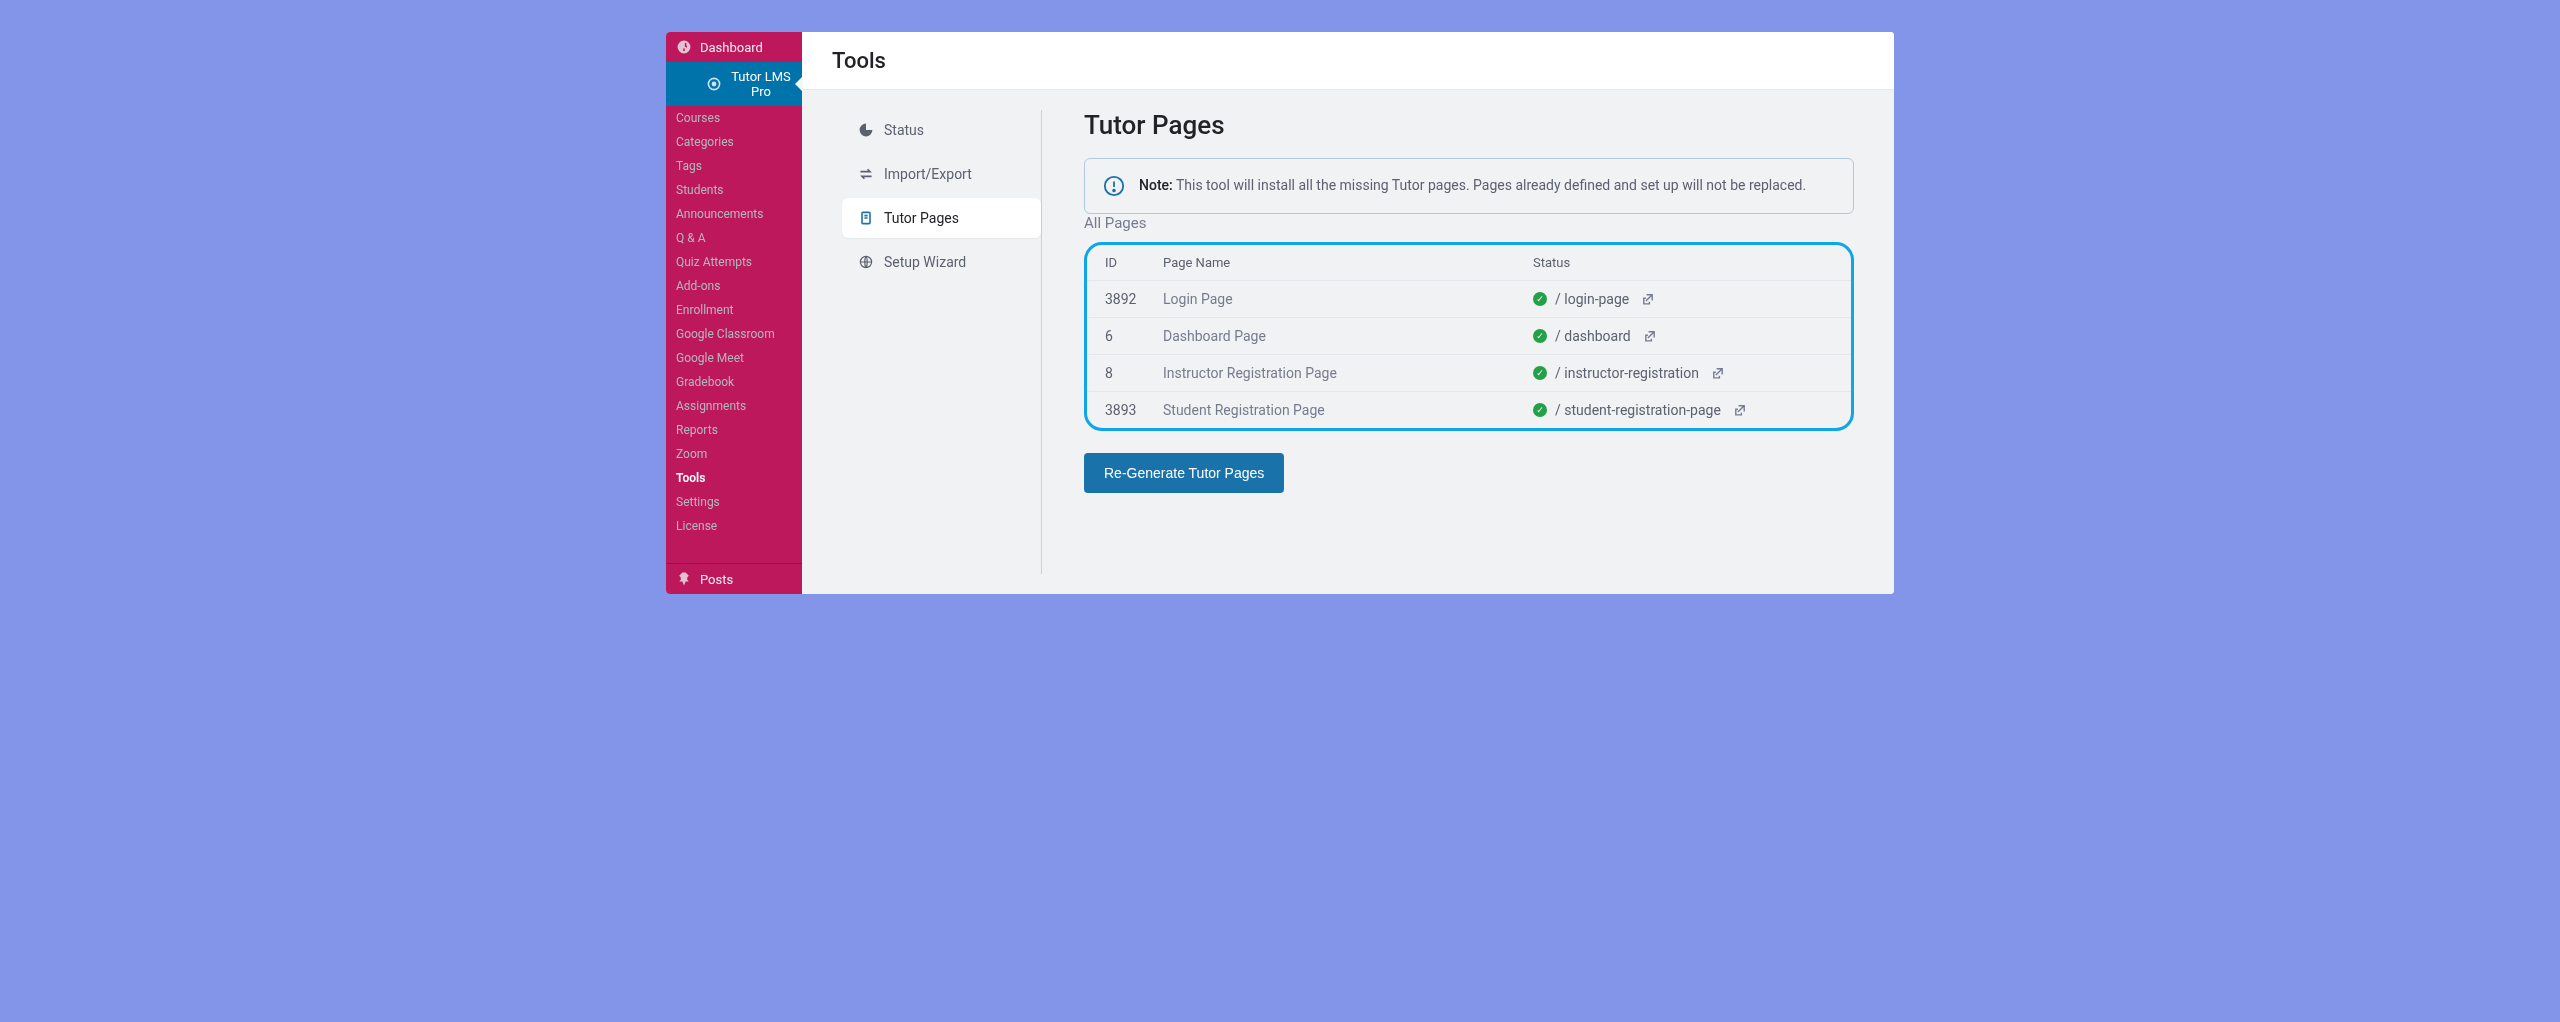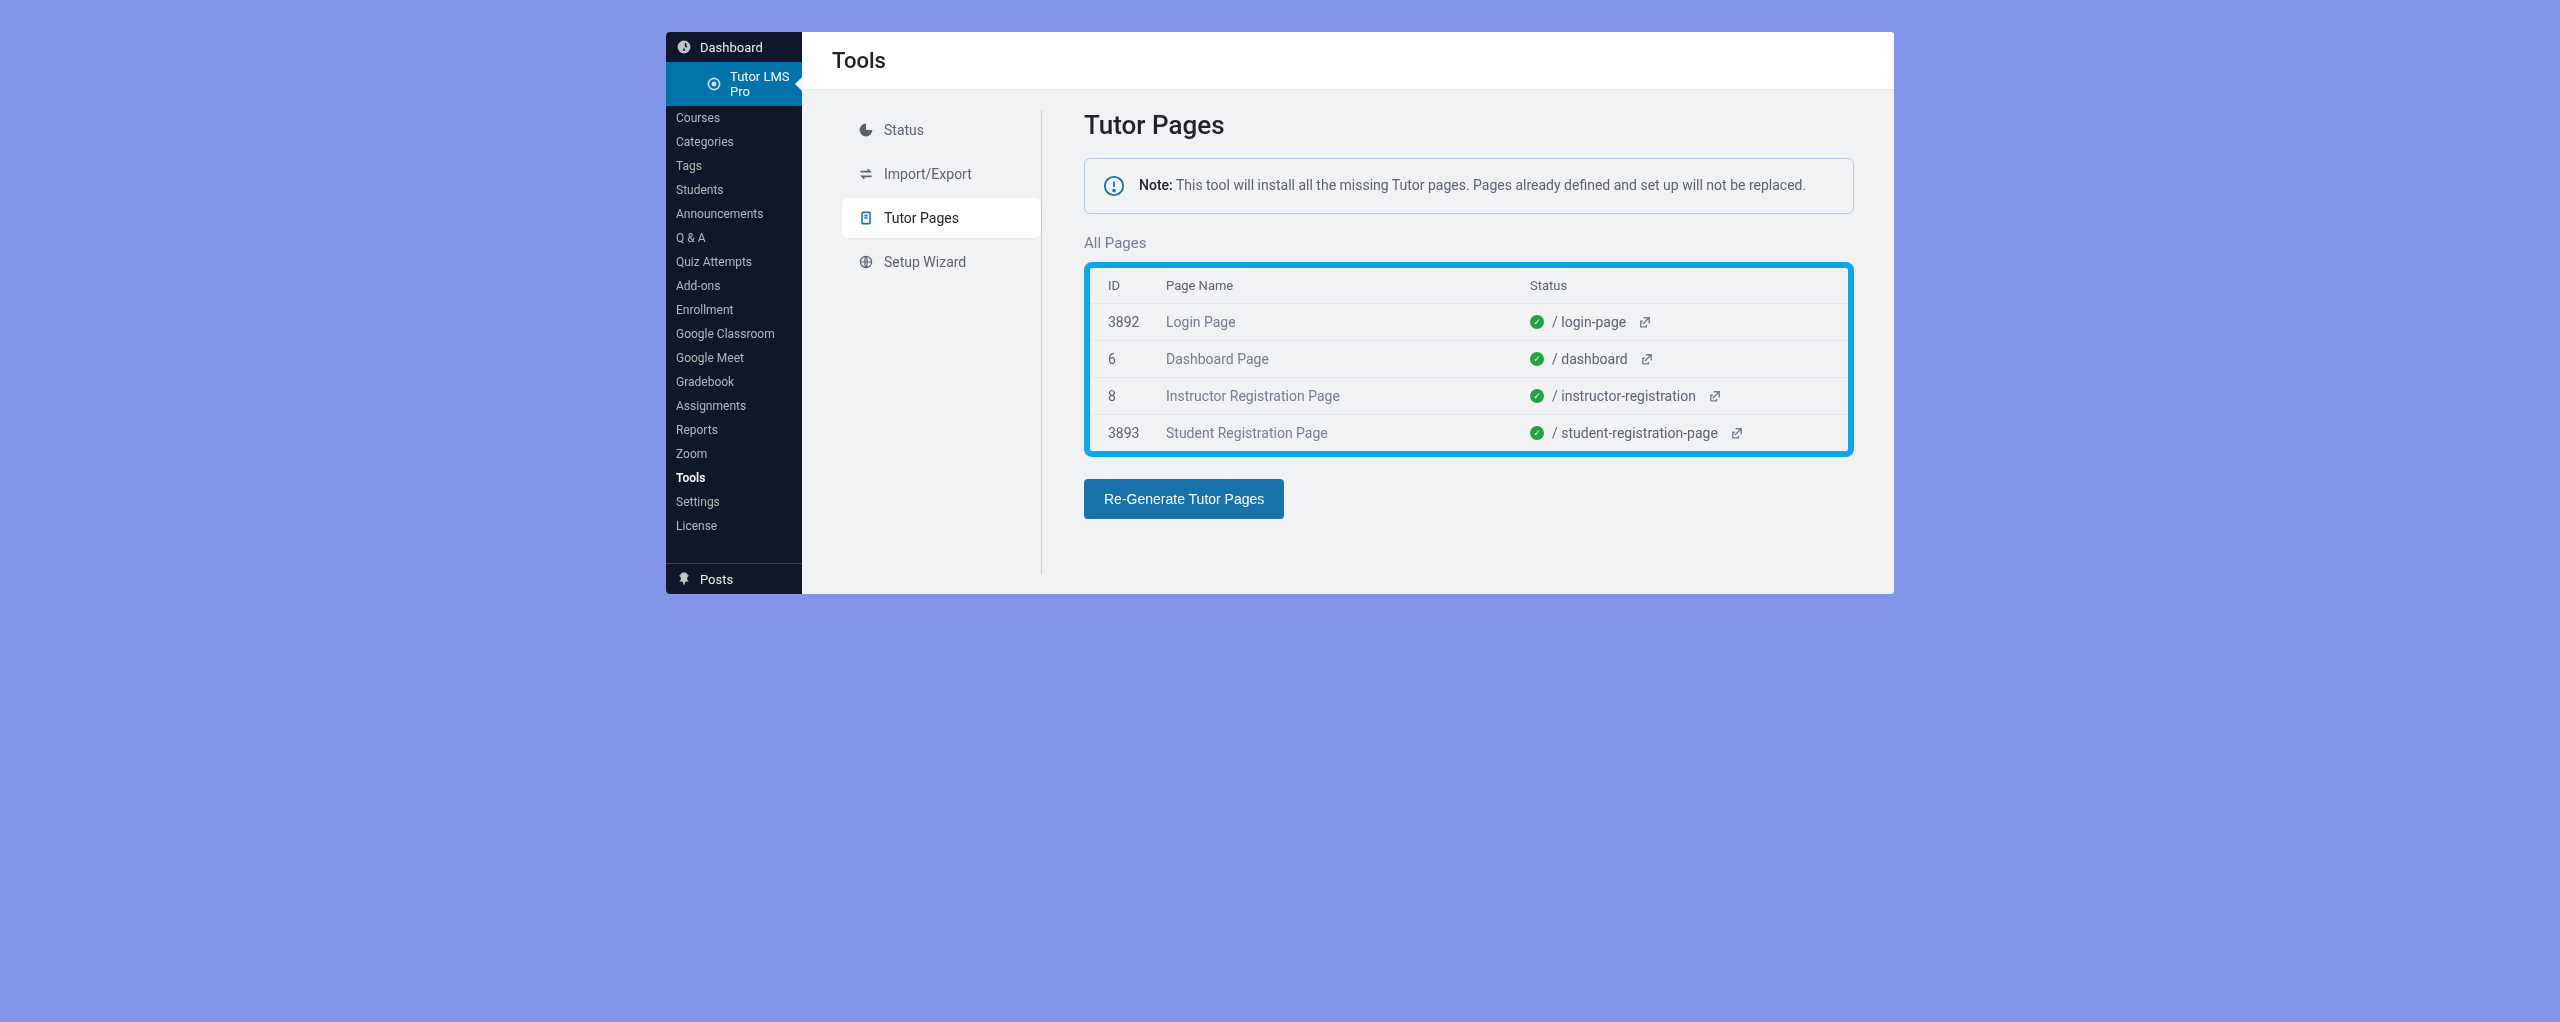--- a/index.html
+++ b/index.html
@@ -13,25 +13,26 @@
       width: 1228px;
       height: 562px;
       margin: 0 auto;
       background: #f5f6f8;
       display: flex;
       overflow: hidden;
       border-radius: 4px;
     }
     .sidebar {
       width: 136px;
-      background: #0f172a;
+      background: #be185d;
       color: #a7aaad;
       font-size: 13px;
       display: flex;
       flex-direction: column;
+      text-align: center;
     }
     .sidebar-item {
       display: flex;
       align-items: center;
       gap: 8px;
       padding: 7px 10px;
       cursor: pointer;
       color: #eee;
       font-size: 13px;
     }
@@ -128,21 +129,20 @@
       color: #212327;
       margin-bottom: 18px;
     }
     .note-box {
       border: 1px solid #b0c8de;
       border-radius: 6px;
       padding: 16px 18px;
       display: flex;
       gap: 14px;
       align-items: flex-start;
-      margin-bottom: 20px;
       background: #fff0;
     }
     .note-icon {
       width: 22px;
       height: 22px;
       flex-shrink: 0;
     }
     .note-text {
       font-size: 14px;
       color: #5b616f;
@@ -151,22 +151,22 @@
     .note-label {
       color: #212327;
       font-weight: 500;
     }
     .section-label {
       font-size: 15px;
       color: #757c8e;
       margin-bottom: 10px;
     }
     .pages-table {
-      border: 6px solid #0ea5e9;
-      border-radius: 8px;
+      border: 3px solid #0ea5e9;
+      border-radius: 18px;
       overflow: hidden;
       margin-bottom: 22px;
     }
     .thead {
       display: flex;
       padding: 10px 18px;
       font-size: 13px;
       color: #5b616f;
     }
     .col-id { width: 58px; }

